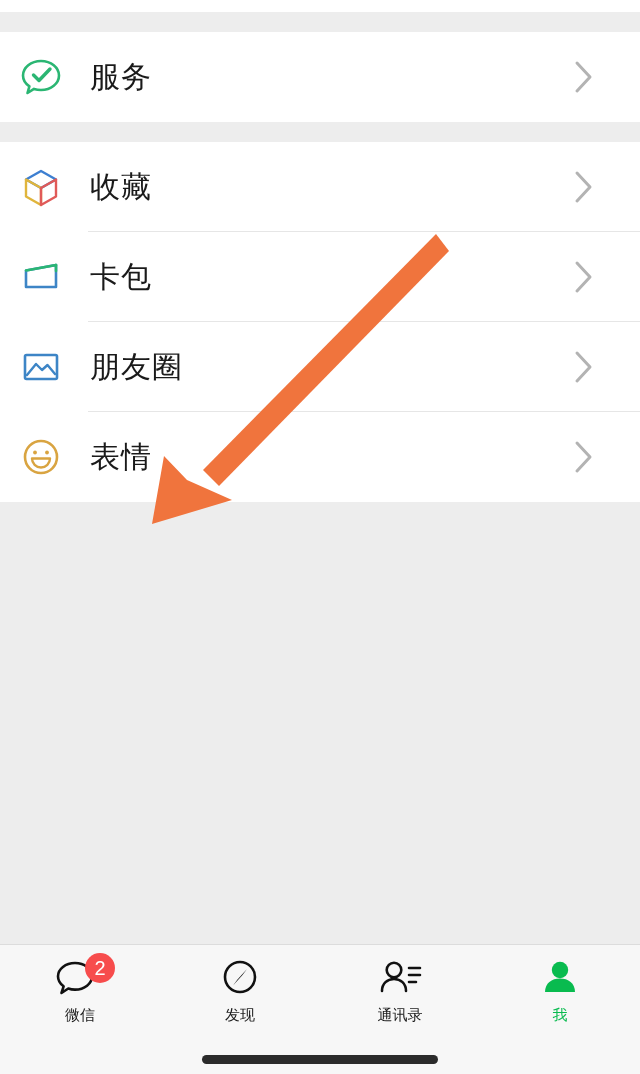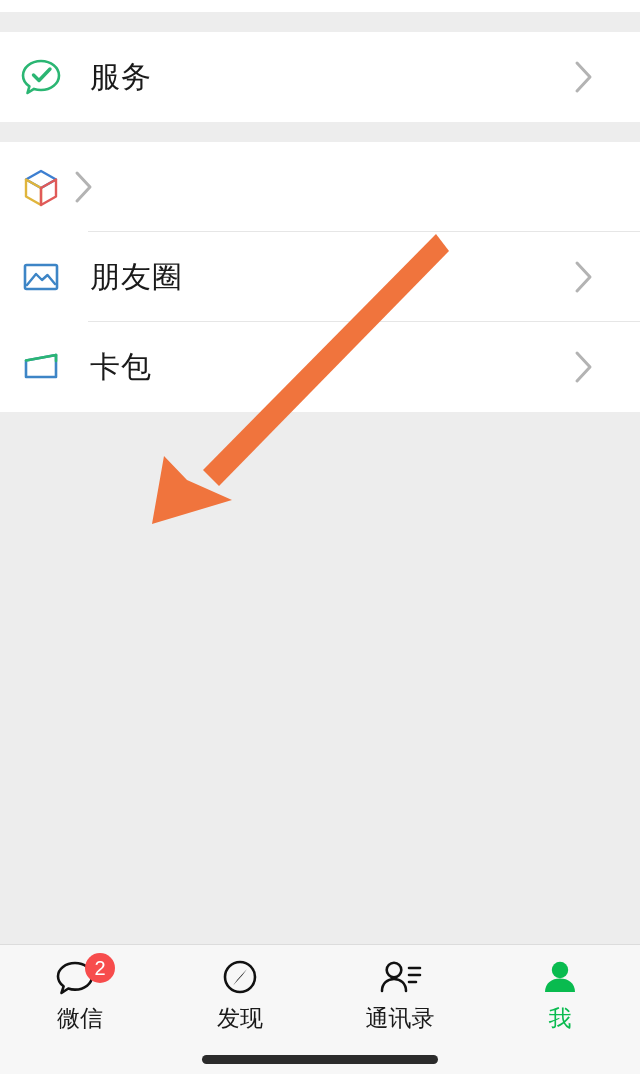--- a/index.html
+++ b/index.html
@@ -137,21 +137,21 @@
   .tab-iconwrap {
     position: relative;
     width: 54px;
     height: 48px;
     display: flex;
     align-items: center;
     justify-content: center;
   }
   .tab-label {
     margin-top: 4px;
-    font-size: 23px;
+    font-size: 15px;
     color: #1a1a1a;
     line-height: 1;
   }
   .tab.active .tab-label { color: #09bb4f; }
 
   .badge {
     position: absolute;
     top: -2px;
     right: -8px;
     min-width: 30px;
@@ -217,36 +217,21 @@
     <div class="section">
 
       <div class="row">
         <span class="row-icon">
           <svg width="46" height="46" viewBox="0 0 46 46">
             <path d="M23 7 L38 15.5 L23 24 L8 15.5 Z" fill="none" stroke="#3d7fd1" stroke-width="2.4" stroke-linejoin="round"></path>
             <path d="M8 15.5 L8 32.5 L23 41 L23 24 Z" fill="none" stroke="#e0b53c" stroke-width="2.4" stroke-linejoin="round"></path>
             <path d="M38 15.5 L38 32.5 L23 41 L23 24 Z" fill="none" stroke="#e05a58" stroke-width="2.4" stroke-linejoin="round"></path>
           </svg>
         </span>
-        <span class="chevron">
-          <svg width="22" height="36" viewBox="0 0 22 36">
-            <path d="M4 4 L17 18 L4 32" fill="none" stroke="#b3b3b3" stroke-width="3" stroke-linecap="round" stroke-linejoin="round"></path>
-          </svg>
-        </span>
-        <span class="divider"></span>
-      </div>
-
-      <div class="row">
-        <span class="row-icon">
-          <svg width="46" height="46" viewBox="0 0 46 46">
-            <rect x="7" y="11" width="32" height="24" rx="1.5" fill="none" stroke="#3d85c6" stroke-width="2.6"></rect>
-            <path d="M9 31 L18 20 L24 26 L29.5 21 L37 30" fill="none" stroke="#3d85c6" stroke-width="2.4" stroke-linecap="round" stroke-linejoin="round"></path>
-          </svg>
-        </span>
-        <span class="row-label">朋友圈</span>
+        <span class="row-label">收藏</span>
         <span class="chevron">
           <svg width="22" height="36" viewBox="0 0 22 36">
             <path d="M4 4 L17 18 L4 32" fill="none" stroke="#b3b3b3" stroke-width="3" stroke-linecap="round" stroke-linejoin="round"></path>
           </svg>
         </span>
         <span class="divider"></span>
       </div>
 
       <div class="row">
         <span class="row-icon">
@@ -258,20 +243,53 @@
         </span>
         <span class="row-label">卡包</span>
         <span class="chevron">
           <svg width="22" height="36" viewBox="0 0 22 36">
             <path d="M4 4 L17 18 L4 32" fill="none" stroke="#b3b3b3" stroke-width="3" stroke-linecap="round" stroke-linejoin="round"></path>
           </svg>
         </span>
         <span class="divider"></span>
       </div>
 
+      <div class="row">
+        <span class="row-icon">
+          <svg width="46" height="46" viewBox="0 0 46 46">
+            <rect x="7" y="11" width="32" height="24" rx="1.5" fill="none" stroke="#3d85c6" stroke-width="2.6"></rect>
+            <path d="M9 31 L18 20 L24 26 L29.5 21 L37 30" fill="none" stroke="#3d85c6" stroke-width="2.4" stroke-linecap="round" stroke-linejoin="round"></path>
+          </svg>
+        </span>
+        <span class="row-label">朋友圈</span>
+        <span class="chevron">
+          <svg width="22" height="36" viewBox="0 0 22 36">
+            <path d="M4 4 L17 18 L4 32" fill="none" stroke="#b3b3b3" stroke-width="3" stroke-linecap="round" stroke-linejoin="round"></path>
+          </svg>
+        </span>
+        <span class="divider"></span>
+      </div>
+
+      <div class="row">
+        <span class="row-icon">
+          <svg width="46" height="46" viewBox="0 0 46 46">
+            <circle cx="23" cy="23" r="16" fill="none" stroke="#d9a441" stroke-width="2.6"></circle>
+            <circle cx="17" cy="18.5" r="1.9" fill="#d9a441"></circle>
+            <circle cx="29" cy="18.5" r="1.9" fill="#d9a441"></circle>
+            <path d="M14 24.5 L32 24.5 A9 9 0 0 1 14 24.5 Z" fill="none" stroke="#d9a441" stroke-width="2.4" stroke-linejoin="round"></path>
+          </svg>
+        </span>
+        <span class="row-label">表情</span>
+        <span class="chevron">
+          <svg width="22" height="36" viewBox="0 0 22 36">
+            <path d="M4 4 L17 18 L4 32" fill="none" stroke="#b3b3b3" stroke-width="3" stroke-linecap="round" stroke-linejoin="round"></path>
+          </svg>
+        </span>
+
+      </div>
 
     </div>
 
     <div class="gap"></div>
 
     <svg id="annotation-arrow" viewBox="0 0 640 1074">
       <g fill="#f0743d">
 
         <polygon points="436,222 449,239 219,474 203,458"></polygon>
 

